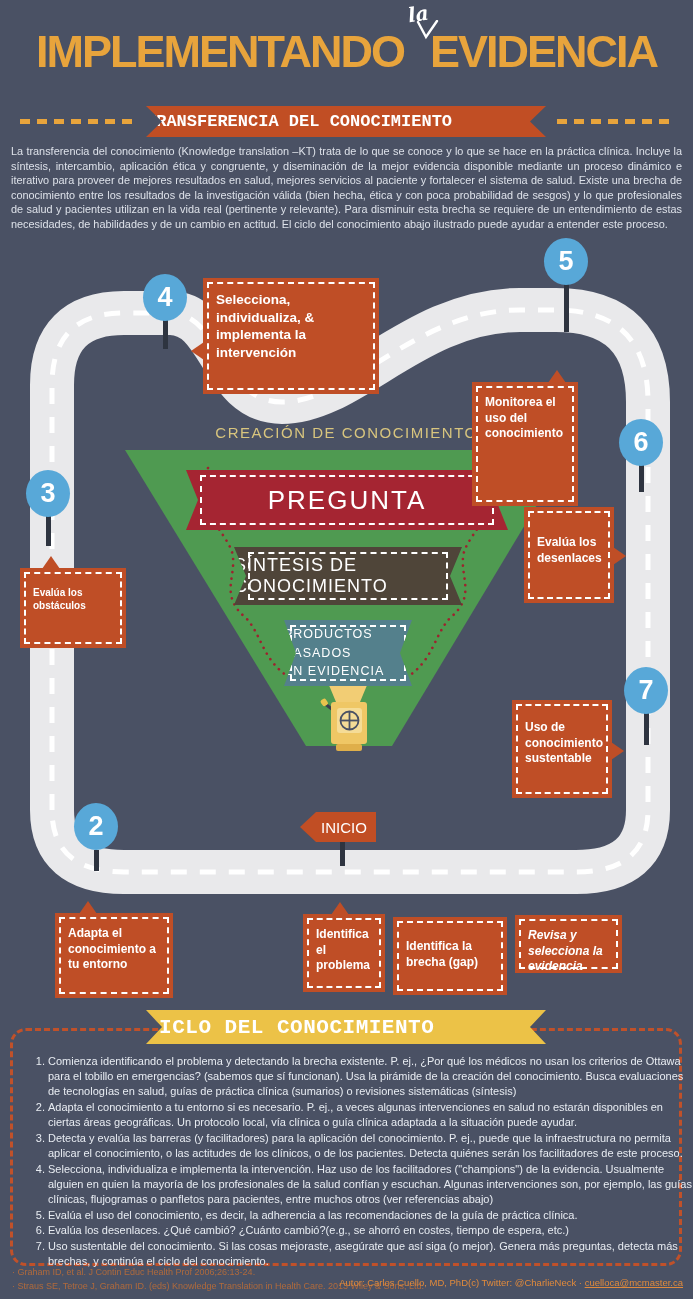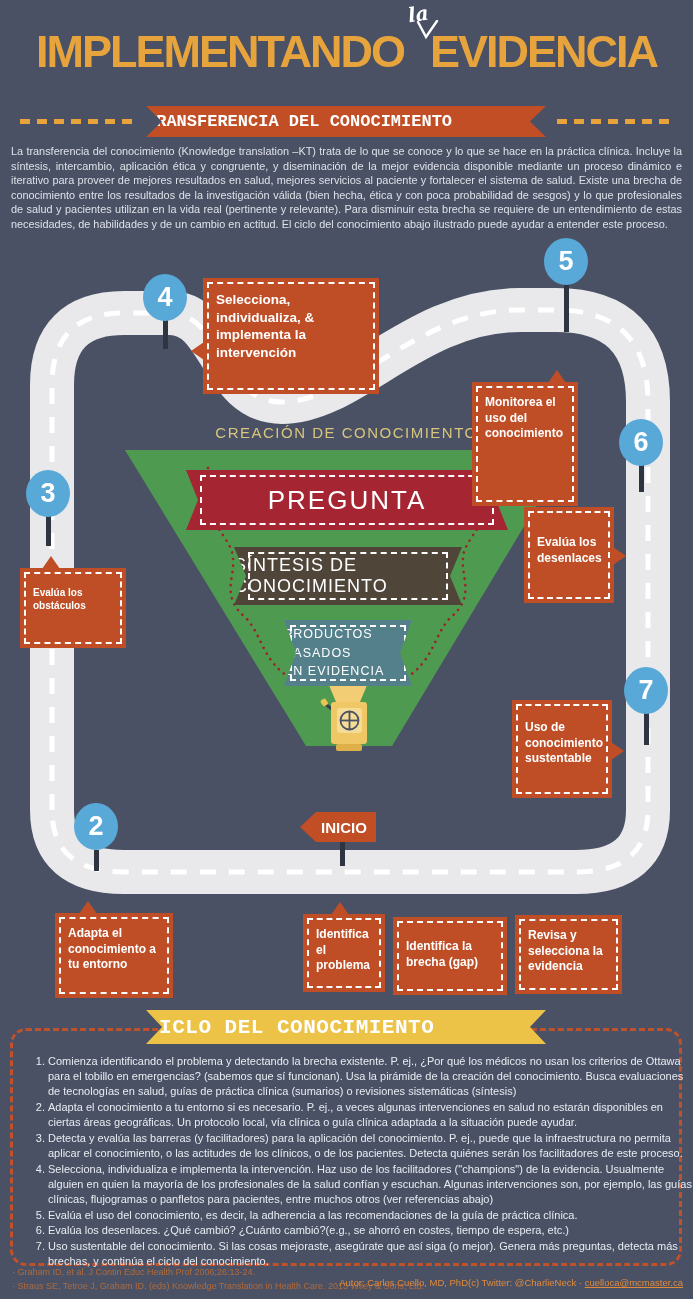--- a/index.html
+++ b/index.html
@@ -57,21 +57,21 @@
   .ptr{position:absolute;width:0;height:0;}
   .ptr-up{border-left:9px solid transparent;border-right:9px solid transparent;
     border-bottom:13px solid #bf4e26;top:-12px;}
   .ptr-left{border-top:9px solid transparent;border-bottom:9px solid transparent;
     border-right:13px solid #bf4e26;left:-12px;}
   .ptr-right{border-top:9px solid transparent;border-bottom:9px solid transparent;
     border-left:13px solid #bf4e26;right:-12px;}
 
   
   .inicio{top:812px;left:300px;width:76px;height:30px;background:#c14e24;color:#fff;
-    font-weight:bold;font-size:15px;display:flex;align-items:center;justify-content:center;
+    font-weight:normal;font-size:15px;display:flex;align-items:center;justify-content:center;
     padding-left:12px;box-sizing:border-box;
     clip-path:polygon(16px 0,100% 0,100% 100%,16px 100%,0 50%);}
 
   
   .list-box{top:1028px;left:10px;width:672px;height:238px;border:3px dashed #c0512a;
     border-radius:16px;box-sizing:border-box;}
   .ciclo-list{top:1054px;left:22px;width:650px;color:#e8ecf2;font-size:11px;line-height:1.36;
     margin:0;padding:0 4px 0 26px;}
   .ciclo-list li{margin-bottom:1px;}
 
@@ -183,21 +183,21 @@
     <span class="ptr ptr-up" style="left:24px;"></span>
     <span class="inner">Adapta el conocimiento a tu entorno</span>
   </div>
   <div class="abs callout" style="left:303px;top:904px;width:82px;height:78px;">
     <span class="ptr ptr-up" style="left:28px;"></span>
     <span class="inner">Identifica el problema</span>
   </div>
   <div class="abs callout" style="left:393px;top:907px;width:114px;height:78px;">
     <span class="inner" style="padding-top:16px;">Identifica la brecha (gap)</span>
   </div>
-  <div class="abs callout" style="left:515px;top:905px;width:107px;height:79px;">
+  <div class="abs callout" style="left:515px;top:905px;width:107px;height:58px;font-style:italic;">
     <span class="inner">Revisa y selecciona la evidencia</span>
   </div>
 
   <div class="abs list-box"></div>
   <div class="abs ribbon ribbon-yellow banner-ciclo">
     <span>CICLO DEL CONOCIMIENTO</span>
   </div>
   <ol class="abs ciclo-list">
     <li>Comienza identificando el problema y detectando la brecha existente. P. ej., ¿Por qué los médicos no usan los criterios de Ottawa para el tobillo en emergencias? (sabemos que sí funcionan). Usa la pirámide de la creación del conocimiento. Busca evaluaciones de tecnologías en salud, guías de práctica clínica (sumarios) o revisiones sistemáticas (síntesis)</li>
     <li>Adapta el conocimiento a tu entorno si es necesario. P. ej., a veces algunas intervenciones en salud no estarán disponibles en ciertas áreas geográficas. Un protocolo local, vía clínica o guía clínica adaptada a la situación puede ayudar.</li>

